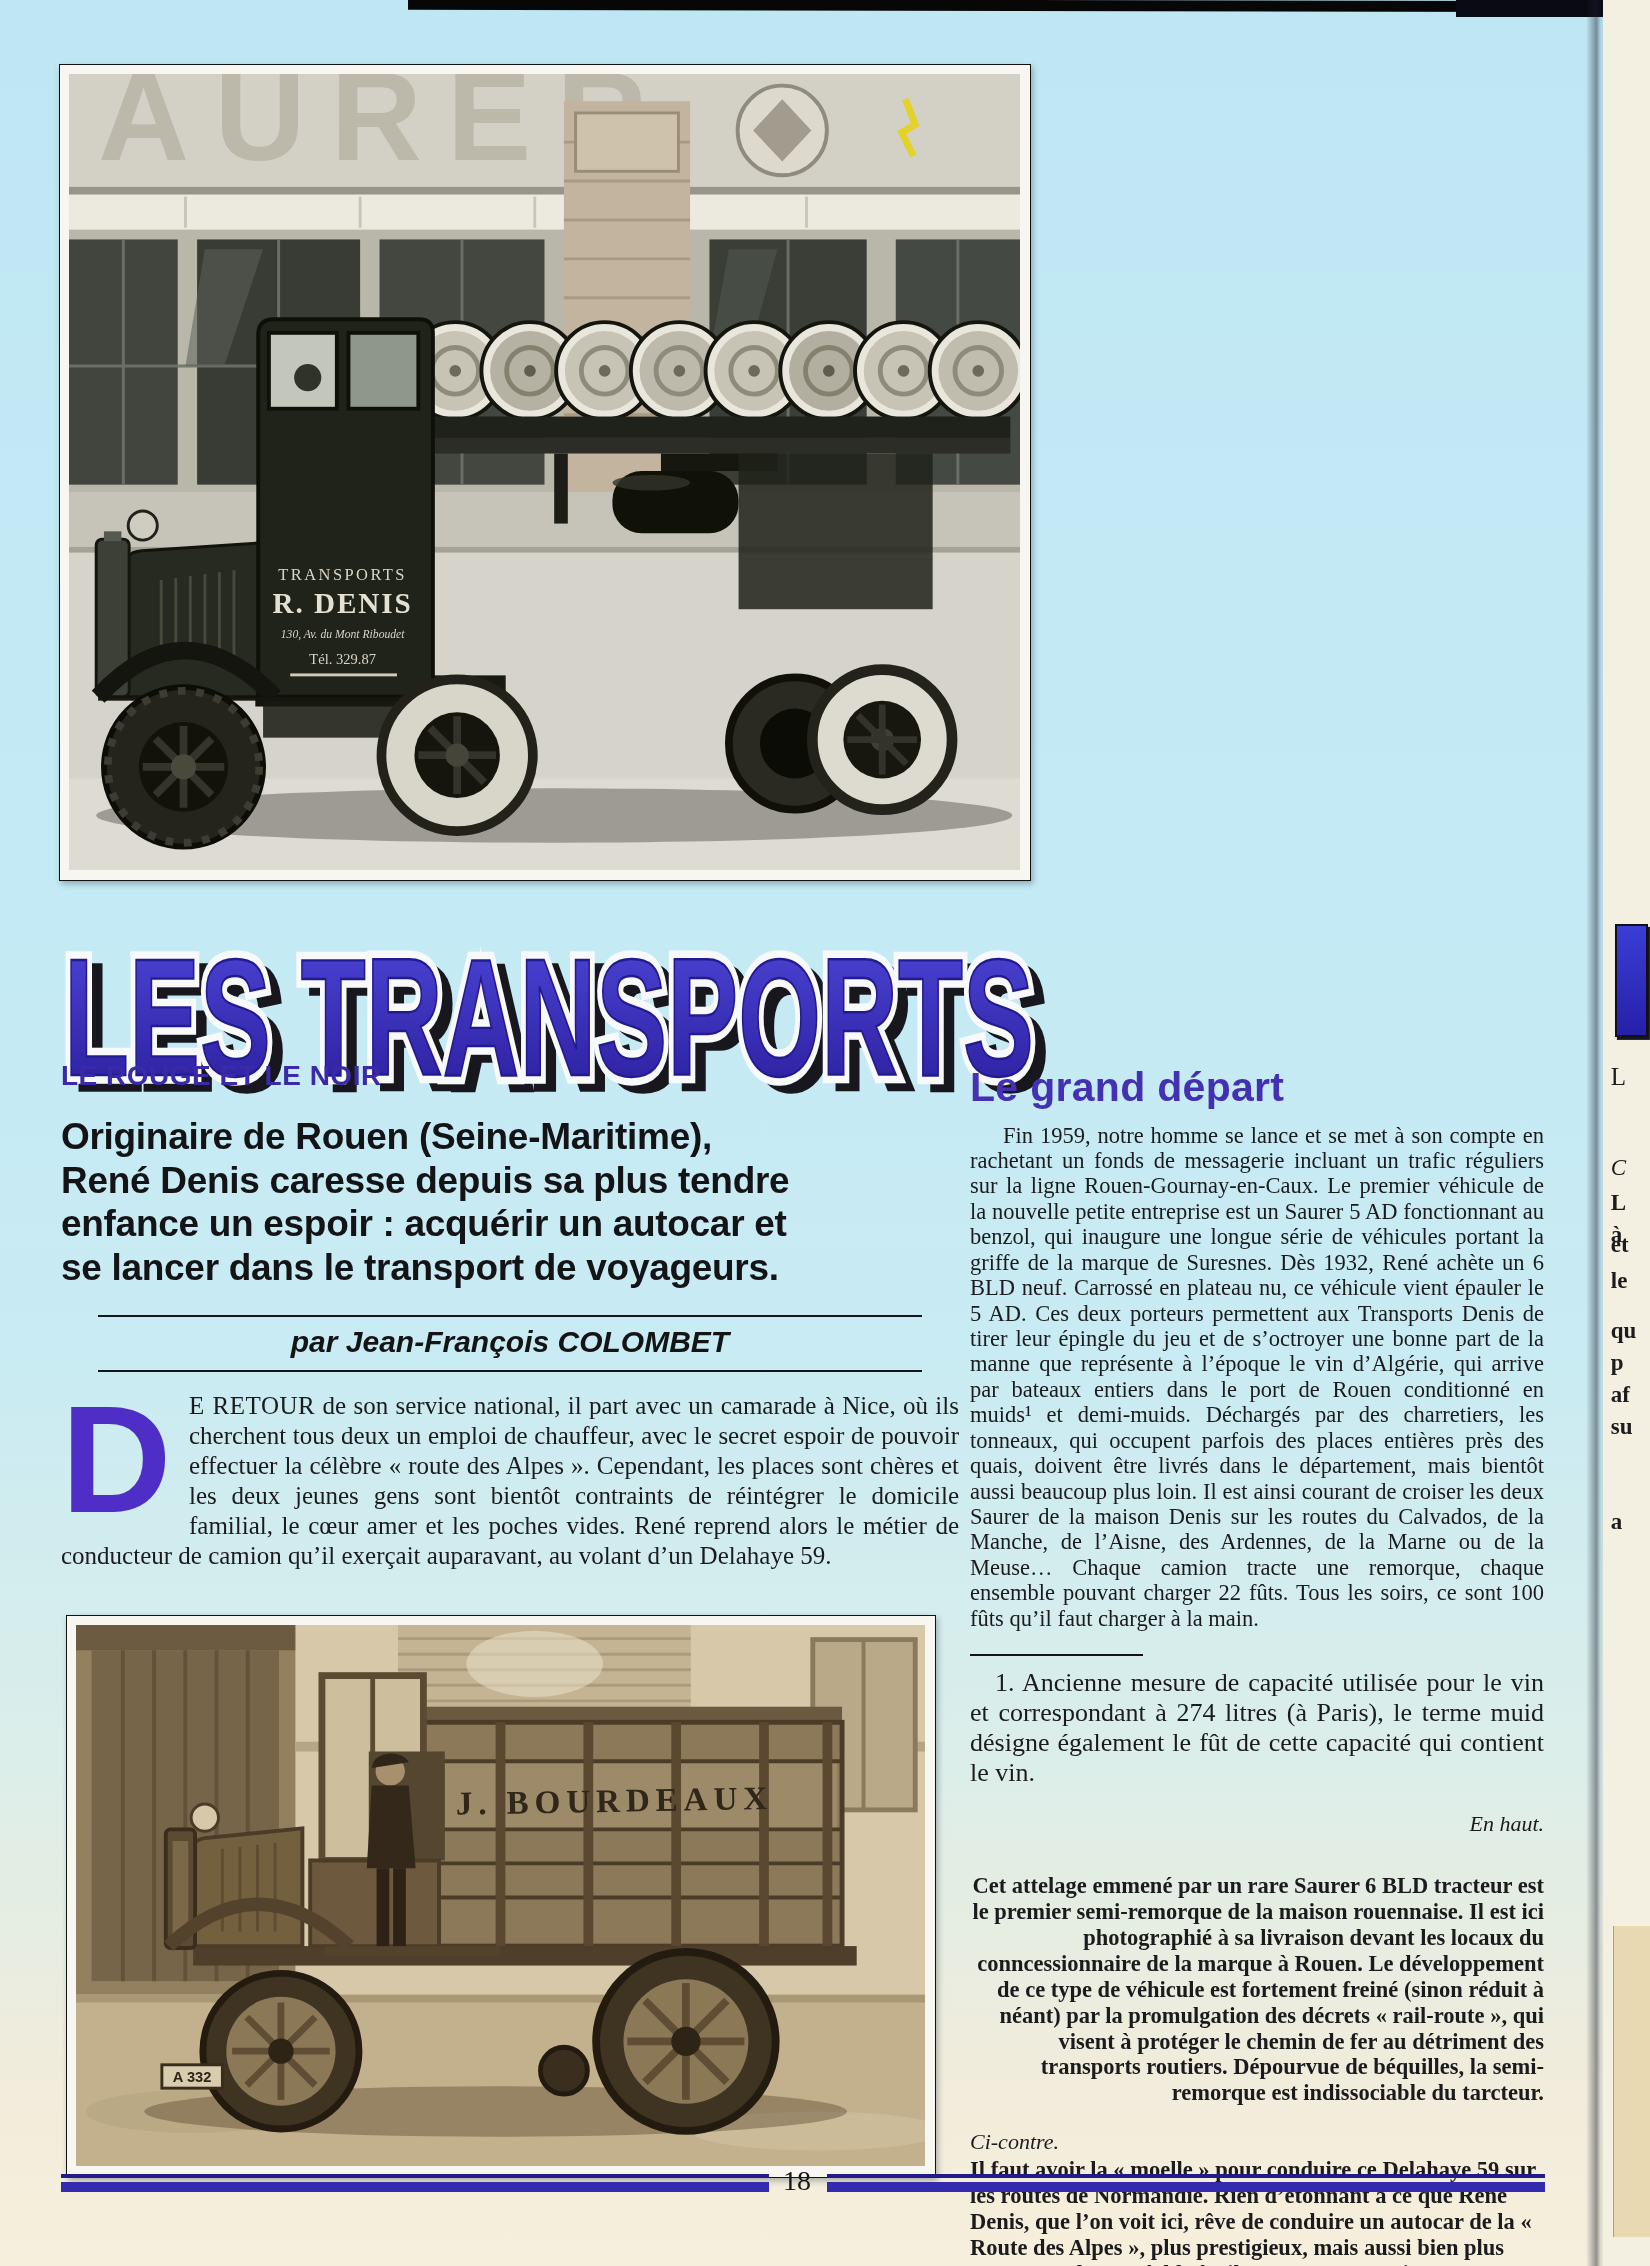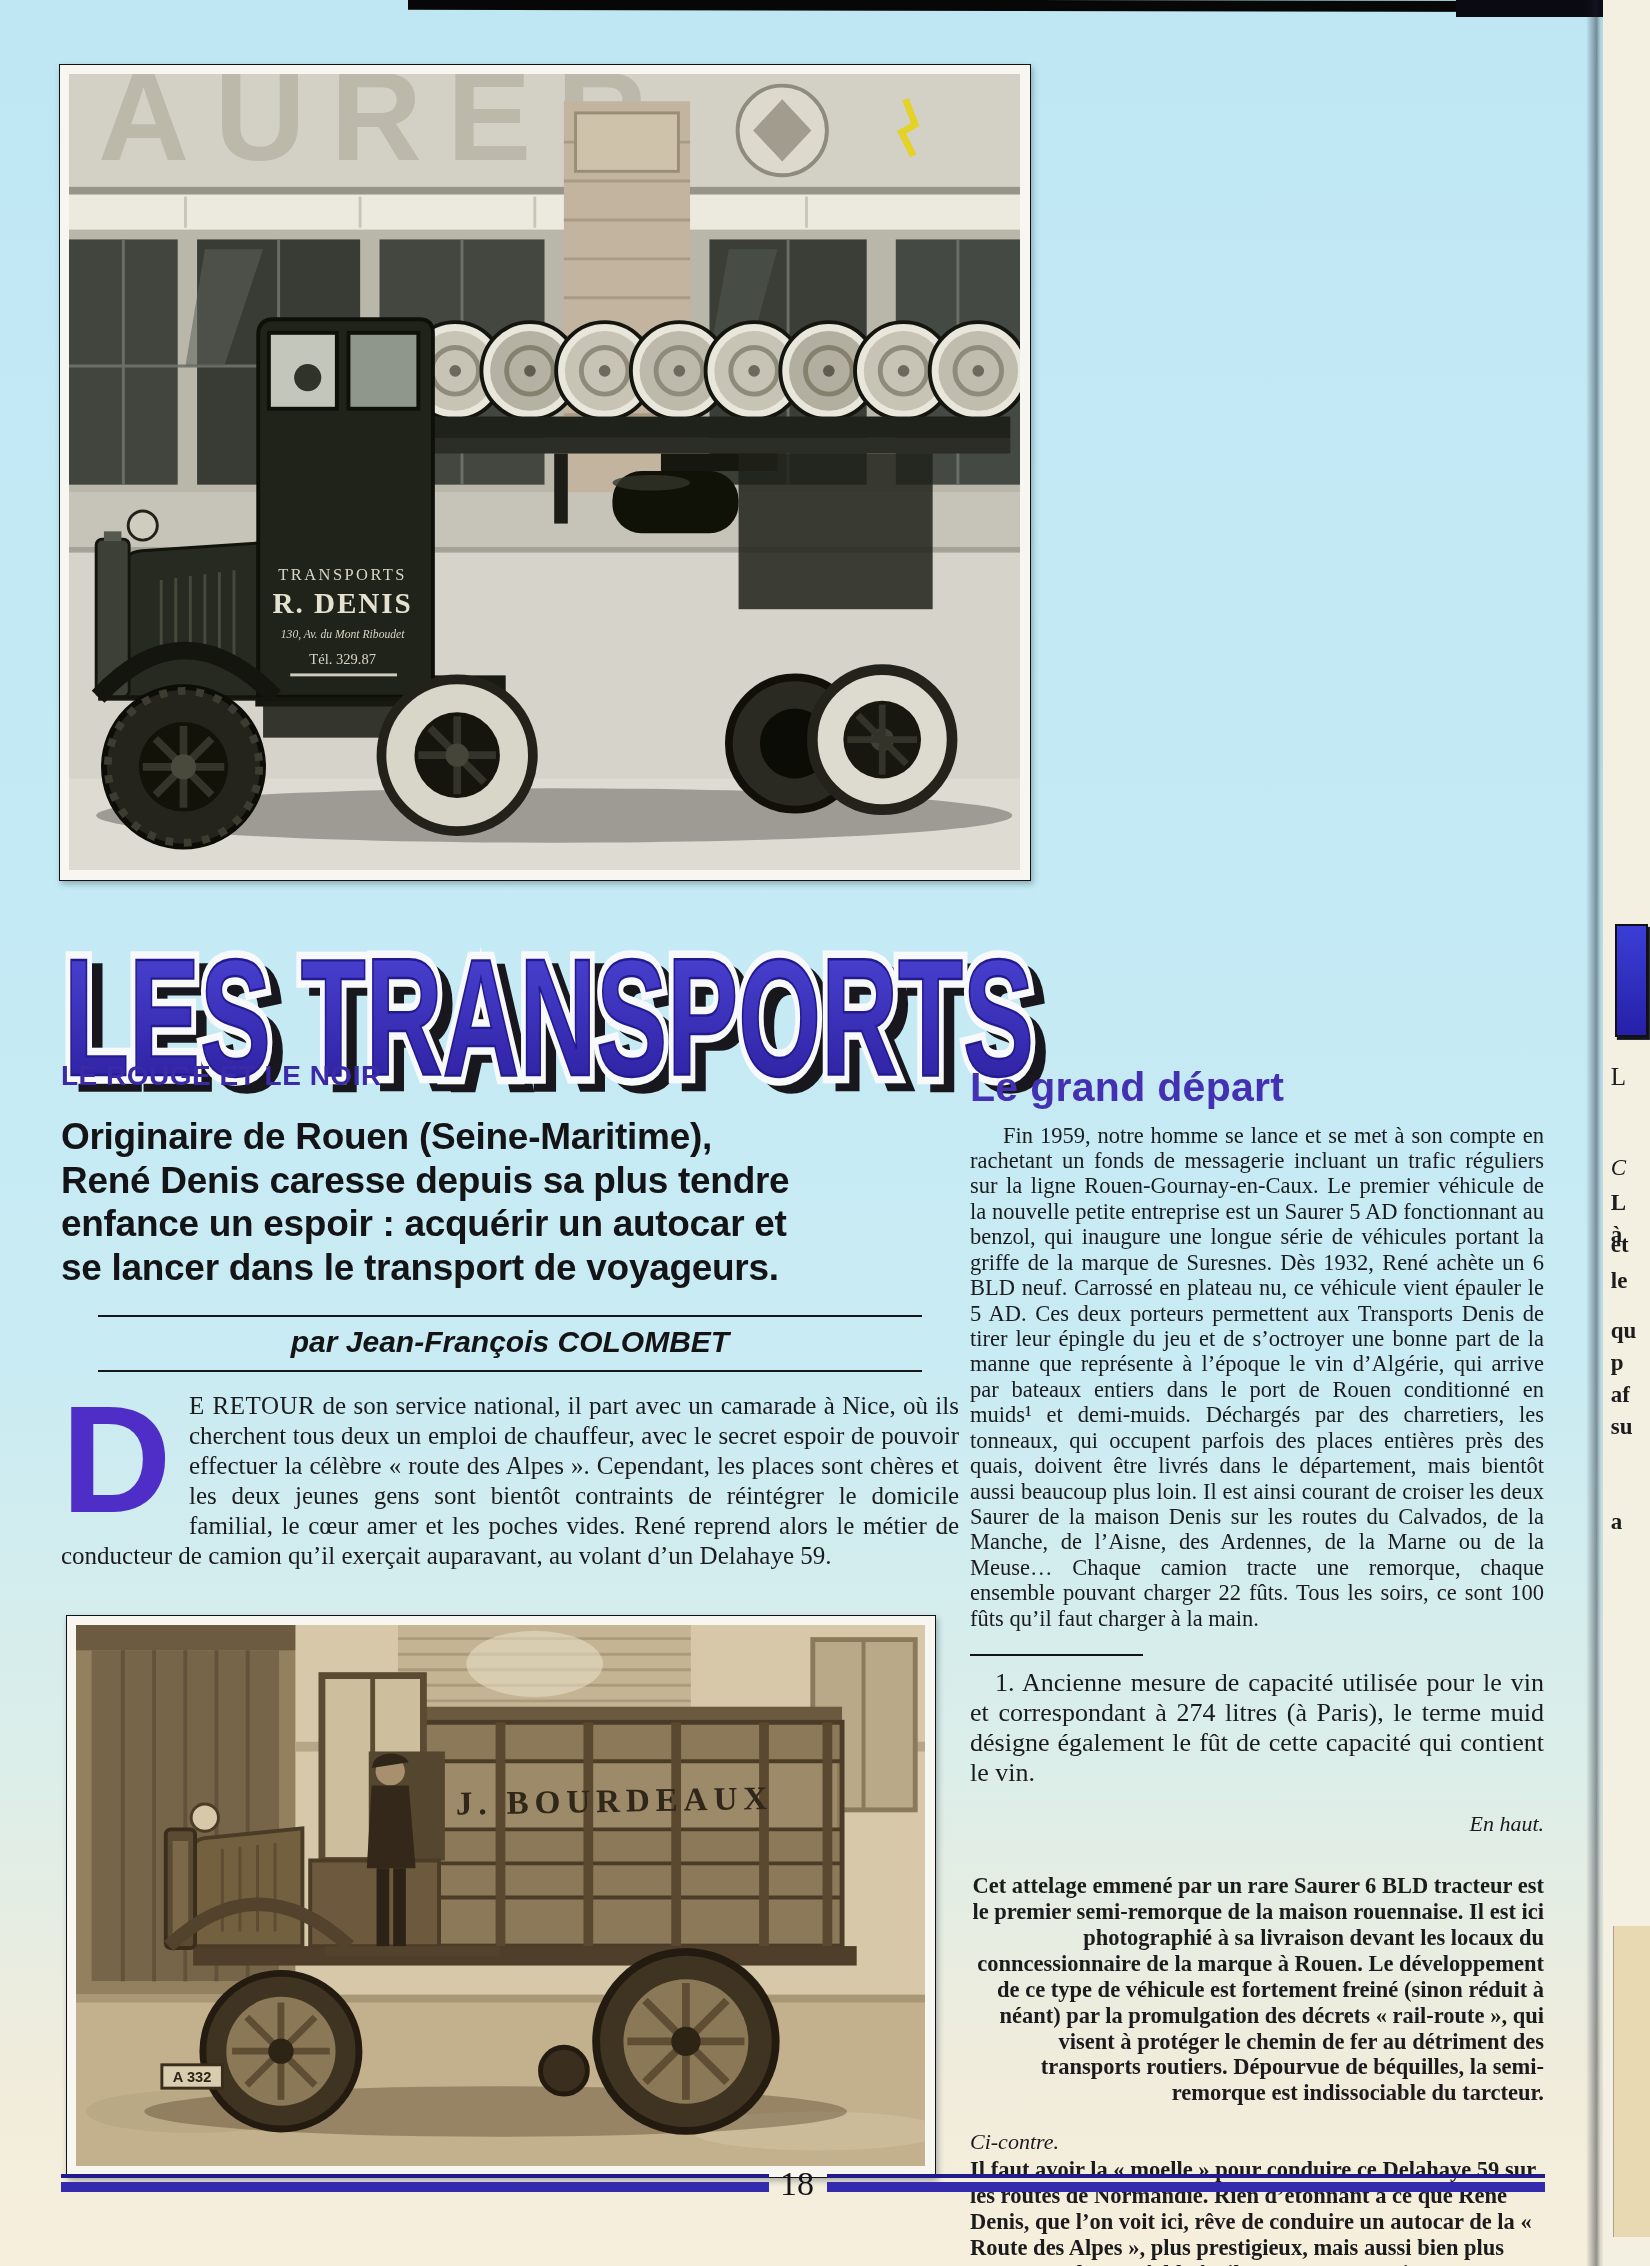--- a/index.html
+++ b/index.html
@@ -40,21 +40,21 @@
   .cap { margin:0; font-weight:bold; font-size:22.5px; line-height:1.15; }
   .cap.right { text-align:right;margin-top:36px; }
   .cap.left, .cap-label.left { text-align:left; }
 
   .rule-seg { position:absolute; top:2174px; }
   .rule-seg .thin { height:3.9px; background:#231a8c; }
   .rule-seg .gap { height:3.9px; }
   .rule-seg .thick { height:10.7px; background:#332aae; }
   .rule-left { left:61px; width:708px; }
   .rule-right { left:827px; width:718px; }
-  .pageno { position:absolute; left:772px; top:2165px; width:50px; text-align:center; font-size:34px; color:#15151a; }
+  .pageno { position:absolute; left:772px; top:2165px; width:50px; text-align:center; font-size:28px; color:#15151a; }
 
   .gutter { position:absolute; left:1586px; top:0; width:19.4px; height:2267px;
     background:linear-gradient(90deg, rgba(0,0,0,0) 0%, rgba(25,30,45,.45) 55%, rgba(25,30,45,.12) 75%, rgba(0,0,0,0) 100%); }
   .next-page { position:absolute; left:1603px; top:0; width:48px; height:2267px; background:#f4f0e1; }
   .np-bluefrag { position:absolute; left:11.6px; top:924px; width:33px; height:113px;
     background:linear-gradient(180deg,#3a3ed6,#2620a8); border:2.9px solid #101018; box-shadow:1.9px 2.9px 0 #15151d; }
   .np-photofrag { position:absolute; left:9.7px; top:1926px; width:38px; height:311px; background:#e6d5aa; border-left:1.9px solid #9c9480; opacity:.85; }
   .np-frag { position:absolute; left:7.8px; font-size:23px; color:#1c1c1e; white-space:nowrap; }
   .np-frag.serif-reg { font-size:25px; }
   .np-frag.ital { font-style:italic; }

